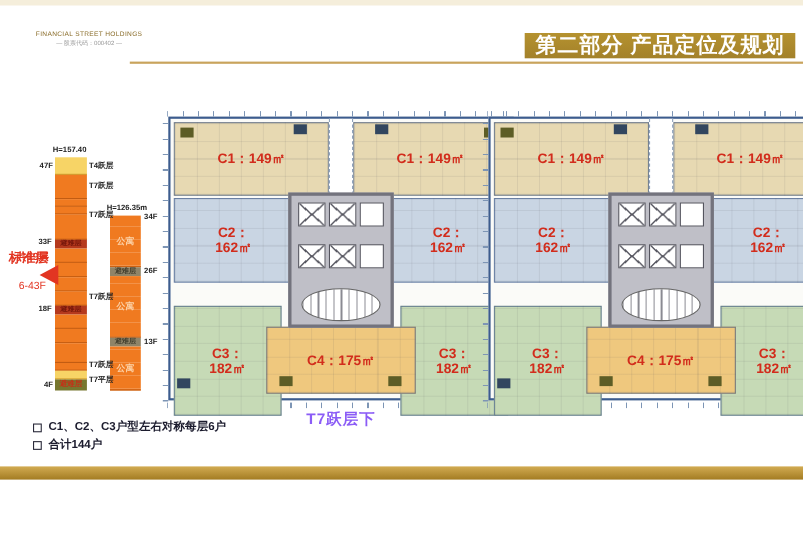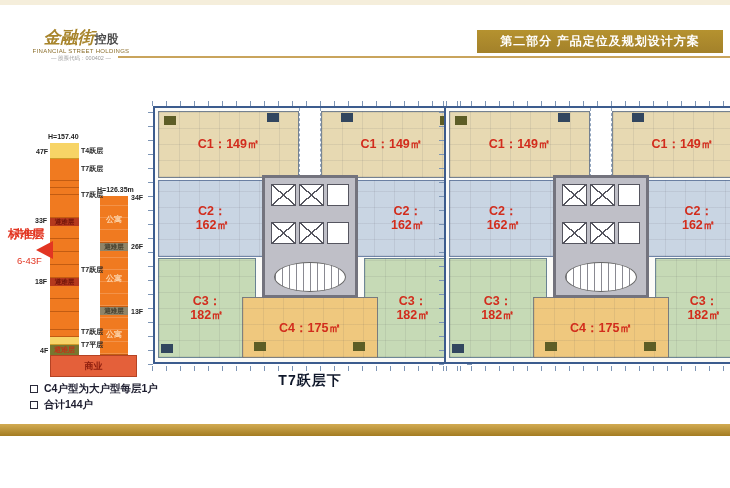--- a/index.html
+++ b/index.html
@@ -7,21 +7,21 @@
   .slide{position:relative;width:730px;height:488px;background:#ffffff;}
   .abs{position:absolute;}
 
   
   .top-strip{left:0;top:0;width:730px;height:5px;background:#f5eedb;}
   .logo{left:26px;top:28px;width:110px;text-align:center;line-height:1.1;}
   .logo-cn{font-family:"DejaVu Serif","Liberation Serif",serif;font-style:italic;font-weight:bold;color:#a8852c;font-size:17px;}
   .logo-suffix{font-style:normal;color:#4a4a4a;font-size:12px;font-weight:bold;}
   .logo-en{font-size:6px;color:#8a6d2a;letter-spacing:.3px;margin-top:1px;}
   .logo-code{font-size:5.5px;color:#9a9a9a;margin-top:1px;}
-  .banner{left:477px;top:30px;width:246px;height:23px;background:linear-gradient(180deg,#b5922f,#a3812a);color:#fff;font-weight:bold;font-size:12px;text-align:center;line-height:23px;letter-spacing:1px;}
+  .banner{left:477px;top:30px;width:246px;height:23px;background:linear-gradient(180deg,#b5922f,#a3812a);color:#fff;font-weight:bold;font-size:19px;text-align:center;line-height:23px;letter-spacing:1px;}
   .gold-line{left:118px;top:56px;width:612px;height:2px;background:#c9a45c;}
   .page-title{left:18px;top:66px;font-size:19px;font-weight:bold;color:#111;letter-spacing:1px;}
 
   
   .tw-col{position:absolute;}
   .tw-seg{width:100%;box-sizing:border-box;}
   .seg-orange{background:#f07a20;border-bottom:1px solid #c25c12;}
   .seg-yellow{background:#f7d466;border-bottom:1px solid #cf9a2a;}
   .seg-band-red{background:#b5391d;color:#72150a;font-size:6.5px;font-weight:bold;text-align:center;line-height:8px;overflow:hidden;}
   .seg-band-gray{background:#8f8468;color:#45402f;font-size:6.5px;font-weight:bold;text-align:center;line-height:8px;overflow:hidden;}
@@ -34,41 +34,41 @@
   .std-2{left:15px;top:227px;color:#e23522;font-weight:bold;font-size:9.5px;text-align:right;}
   .std-3{left:17px;top:255px;color:#e23522;font-weight:normal;font-size:9.5px;}
   .std-arrow{left:36px;top:241px;width:0;height:0;border-right:17px solid #e23522;border-top:9px solid transparent;border-bottom:9px solid transparent;}
 
   
   .plan{position:absolute;width:314px;height:258px;border:2px solid #3c5c8e;background:#fbfbf8;box-sizing:border-box;}
   .unit{position:absolute;border:1px solid rgba(52,80,128,.6);box-sizing:border-box;display:flex;align-items:center;justify-content:center;
     background-image:repeating-linear-gradient(0deg,rgba(80,80,90,.10) 0 1px,transparent 1px 16px),repeating-linear-gradient(90deg,rgba(80,80,90,.10) 0 1px,transparent 1px 20px);}
   .c1{background-color:#e7d9b2;}
   .c2{background-color:#c9d5e3;}
-  .c3{background-color:#c6dab6;}
+  .c3{background-color:#c6dab6;margin-top:20px;}
   .c4{background-color:#efc87e;}
   .u-c1l{left:1%;top:1%;width:45.5%;height:26.5%;}
   .u-c1r{right:1%;top:1%;width:45.5%;height:26.5%;}
   .notch{position:absolute;left:46.5%;top:0;width:7%;height:27%;background:#fff;border-left:1px dashed #8fa3bd;border-right:1px dashed #8fa3bd;box-sizing:border-box;}
   .u-c2l{left:1%;top:28.5%;width:35%;height:30%;}
   .u-c2r{right:1%;top:28.5%;width:35%;height:30%;}
   .u-c3l{left:1%;top:59%;width:31.5%;height:39.5%;}
   .u-c3r{right:1%;top:59%;width:31.5%;height:39.5%;}
   .u-c4{left:28%;top:74.5%;width:44%;height:24%;}
   .ulabel{color:#d22c1c;font-weight:bold;font-size:12.5px;line-height:1.15;text-align:center;white-space:nowrap;}
   .core{position:absolute;left:34.5%;top:26.5%;width:31%;height:48.5%;background:#bfbfc7;border:3px solid #73737d;box-sizing:border-box;}
   .bank{position:absolute;left:7%;width:86%;height:19%;display:flex;gap:3px;}
   .bank1{top:5%;}
   .bank2{top:37%;}
   .elev{flex:1;border:1px solid #55555f;background:
     linear-gradient(to bottom right,transparent calc(50% - .7px),#55555f calc(50% - .7px),#55555f calc(50% + .7px),transparent calc(50% + .7px)),
     linear-gradient(to bottom left,transparent calc(50% - .7px),#55555f calc(50% - .7px),#55555f calc(50% + .7px),transparent calc(50% + .7px)),#fff;}
   .eroom{flex:.85;border:1px solid #55555f;background:#fff;}
   .stair{position:absolute;left:10%;right:10%;bottom:3%;height:24%;border:1px solid #666;border-radius:50%;background:repeating-linear-gradient(90deg,#8a8a92 0 1px,transparent 1px 7px),#fff;}
-  .plan-caption{position:absolute;top:264px;left:0;width:100%;text-align:center;font-weight:bold;font-size:14px;color:#0f172a;letter-spacing:1px;}
+  .plan-caption{position:absolute;top:264px;left:0;width:100%;text-align:center;font-weight:bold;font-size:14px;color:#8b5cf6;letter-spacing:1px;}
   .tk{position:absolute;}
   .tk-top{left:-3px;right:-3px;top:-7px;height:5px;background:repeating-linear-gradient(90deg,#7d95b5 0 1px,transparent 1px 14px);}
   .tk-bot{left:-3px;right:-3px;bottom:-9px;height:5px;background:repeating-linear-gradient(90deg,#7d95b5 0 1px,transparent 1px 14px);}
   .tk-lft{top:-3px;bottom:-3px;left:-7px;width:5px;background:repeating-linear-gradient(0deg,#7d95b5 0 1px,transparent 1px 14px);}
   .tk-rgt{top:-3px;bottom:-3px;right:-7px;width:5px;background:repeating-linear-gradient(0deg,#7d95b5 0 1px,transparent 1px 14px);}
   .sq{position:absolute;width:12px;height:9px;}
   .sq-navy{background:#32465f;}
   .sq-olive{background:#5d5d26;}
 
   
@@ -79,21 +79,20 @@
   .footer-bar{left:0;top:424px;width:730px;height:12px;background:linear-gradient(180deg,#d2ab52,#a37c22);}
 </style>
 </head>
 <body>
 
 <div class="slide">
 
   <div class="abs top-strip"></div>
 
   <div class="abs logo">
-    <div><span class="logo-cn">金融街</span><span class="logo-suffix">控股</span></div>
     <div class="logo-en">FINANCIAL STREET HOLDINGS</div>
     <div class="logo-code">— 股票代码：000402 —</div>
   </div>
   <div class="abs banner">第二部分 产品定位及规划设计方案</div>
   <div class="abs gold-line"></div>
 
   <div class="abs tw-h" style="left:48px;top:133px;">H=157.40</div>
   <div class="abs tw-h" style="left:97px;top:186px;">H=126.35m</div>
 
   <div class="tw-col" style="left:50px;top:143px;width:29px;">
@@ -117,21 +116,20 @@
   </div>
 
   <div class="tw-col" style="left:100px;top:196px;width:28px;">
     <div class="tw-seg seg-orange apt-seg" style="height:47px;">公寓</div>
     <div class="tw-seg seg-band-gray" style="height:8px;">避难层</div>
     <div class="tw-seg seg-orange apt-seg" style="height:56px;">公寓</div>
     <div class="tw-seg seg-band-gray" style="height:8px;">避难层</div>
     <div class="tw-seg seg-orange apt-seg" style="height:40px;">公寓</div>
   </div>
 
-  <div class="abs commercial">商业</div>
 
   <div class="tw-lbl" style="left:36px;top:148px;">47F</div>
   <div class="tw-lbl" style="left:35px;top:217px;">33F</div>
   <div class="tw-lbl" style="left:35px;top:278px;">18F</div>
   <div class="tw-lbl" style="left:40px;top:347px;">4F</div>
   <div class="tw-lbl" style="left:131px;top:194px;">34F</div>
   <div class="tw-lbl" style="left:131px;top:243px;">26F</div>
   <div class="tw-lbl" style="left:131px;top:308px;">13F</div>
 
   <div class="tw-lbl" style="left:81px;top:146px;">T4跃层</div>
@@ -243,21 +241,21 @@
     <div class="sq sq-olive" style="left:92%;top:3%;"></div>
     <div class="sq sq-navy" style="left:2%;top:93%;"></div>
     <div class="sq sq-olive" style="left:32%;top:92%;"></div>
     <div class="sq sq-olive" style="left:64%;top:92%;"></div>
     <div class="sq sq-navy" style="left:94%;top:93%;"></div>
   </div>
 
   <div class="abs notes">
     <div class="note-row">
       <div class="nbullet"></div>
-      <div class="ntext">C4户型为大户型每层1户</div>
+      <div class="ntext">C1、C2、C3户型左右对称每层6户</div>
     </div>
     <div class="note-row">
       <div class="nbullet"></div>
       <div class="ntext">合计144户</div>
     </div>
   </div>
 
   <div class="abs footer-bar"></div>
 
 </div>

